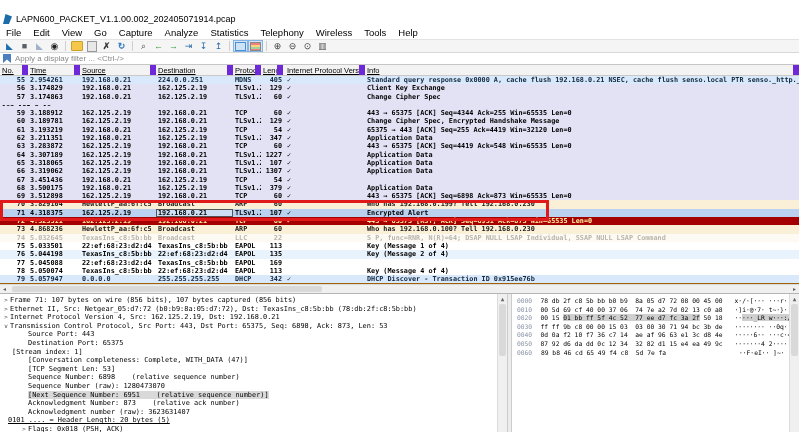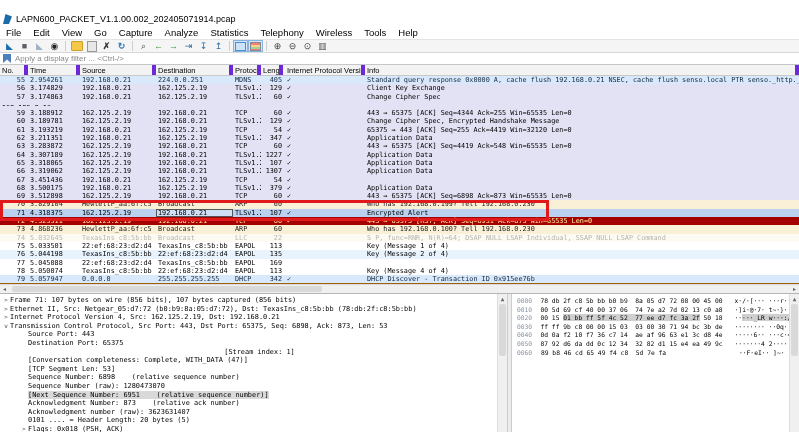--- a/index.html
+++ b/index.html
@@ -18,25 +18,25 @@
   .tool.pressed{background:#d6e6f8;border:1px solid #86b3e0;}
   .tool .glyph{display:inline-block;line-height:10px;}
   .sep{width:1px;height:10px;background:#cfcfcf;margin:0 3px;}
   
   .filterbar{height:12px;background:#fff;border-bottom:1px solid #c6c6c6;display:flex;align-items:center;
              padding-left:3px;font-size:8px;color:#8a8a8a;box-sizing:border-box;}
   .bookmark{width:8px;height:9px;background:#4d7fbf;clip-path:polygon(0 0,100% 0,100% 100%,50% 62%,0 100%);margin-right:4px;}
   
   .pktheader{height:11px;display:flex;font-size:7.5px;background:#f3f3f3;border-bottom:1px solid #c9c9c9;
              align-items:center;box-sizing:border-box;}
-  .hcol{height:100%;display:flex;align-items:center;padding-left:2px;border-right:4px solid #6d28d9;
-        overflow:hidden;white-space:nowrap;box-sizing:border-box;}
+  .hcol{height:100%;display:flex;align-items:center;padding-left:2px;border-right:6px solid #6d28d9;
+        overflow:hidden;white-space:nowrap;box-sizing:border-box;text-decoration:underline;}
   
   .pktlist{height:208px;overflow:hidden;font-family:"DejaVu Sans Mono",monospace;font-size:6.8px;}
-  .prow{display:flex;height:8.3px;line-height:8.4px;white-space:nowrap;}
+  .prow{display:flex;height:8.3px;line-height:8.4px;white-space:nowrap;font-weight:bold;}
   .pcell{overflow:hidden;box-sizing:border-box;}
   .c-no{width:28px;text-align:right;padding-right:3px;}
   .c-time{width:52px;padding-left:2px;}
   .c-src{width:76px;padding-left:2px;}
   .c-dst{width:77px;padding-left:2px;}
   .c-proto{width:28px;padding-left:2px;}
   .c-len{width:22px;text-align:right;padding-right:1px;}
   .c-v4{width:82px;padding-left:4px;}
   .c-info{flex:1;padding-left:2px;}
   .selcell{outline:1px solid #555;outline-offset:-1px;background:#cfe0f5;}
@@ -433,29 +433,29 @@
 
   <div class="bottom">
     <div class="detailpane">
       <div id="detail-lines">
           <div class="dline" style="padding-left: 2px;"><span class="arrow">&gt;</span><span class="dtext">Frame 71: 107 bytes on wire (856 bits), 107 bytes captured (856 bits)</span></div>
           <div class="dline" style="padding-left: 2px;"><span class="arrow">&gt;</span><span class="dtext">Ethernet II, Src: Netgear_05:d7:72 (b0:b9:8a:05:d7:72), Dst: TexasIns_c8:5b:bb (78:db:2f:c8:5b:bb)</span></div>
           <div class="dline" style="padding-left: 2px;"><span class="arrow">&gt;</span><span class="dtext">Internet Protocol Version 4, Src: 162.125.2.19, Dst: 192.168.0.21</span></div>
           <div class="dline" style="padding-left: 2px;"><span class="arrow">v</span><span class="dtext">Transmission Control Protocol, Src Port: 443, Dst Port: 65375, Seq: 6898, Ack: 873, Len: 53</span></div>
           <div class="dline" style="padding-left: 20px;"><span class="arrow"> </span><span class="dtext">Source Port: 443</span></div>
           <div class="dline" style="padding-left: 20px;"><span class="arrow"> </span><span class="dtext">Destination Port: 65375</span></div>
-          <div class="dline" style="padding-left: 4px; text-align: center;"><span class="arrow"> </span><span class="dtext">[Stream index: 1]</span></div>
+          <div class="dline" style="padding-left: 4px;"><span class="arrow"> </span><span class="dtext">[Stream index: 1]</span></div>
           <div class="dline" style="padding-left: 20px;"><span class="arrow"> </span><span class="dtext">[Conversation completeness: Complete, WITH_DATA (47)]</span></div>
           <div class="dline" style="padding-left: 20px;"><span class="arrow"> </span><span class="dtext">[TCP Segment Len: 53]</span></div>
           <div class="dline" style="padding-left: 20px;"><span class="arrow"> </span><span class="dtext">Sequence Number: 6898    (relative sequence number)</span></div>
           <div class="dline" style="padding-left: 20px;"><span class="arrow"> </span><span class="dtext">Sequence Number (raw): 1280473070</span></div>
           <div class="dline" style="padding-left: 20px;"><span class="arrow"> </span><span class="dtext selected">[Next Sequence Number: 6951    (relative sequence number)]</span></div>
           <div class="dline" style="padding-left: 20px;"><span class="arrow"> </span><span class="dtext">Acknowledgment Number: 873    (relative ack number)</span></div>
           <div class="dline" style="padding-left: 20px;"><span class="arrow"> </span><span class="dtext">Acknowledgment number (raw): 3623631407</span></div>
-          <div class="dline" style="padding-left: 20px;"><span class="arrow"> </span><span class="dtext">0101 .... = Header Length: 20 bytes (5)</span></div>
+          <div class="dline" style=" text-decoration: underline;"><span class="arrow"> </span><span class="dtext">0101 .... = Header Length: 20 bytes (5)</span></div>
           <div class="dline" style="padding-left: 20px;"><span class="arrow">&gt;</span><span class="dtext">Flags: 0x018 (PSH, ACK)</span></div>
           <div class="dline" style="padding-left: 20px;"><span class="arrow"> </span><span class="dtext">Window: 65535</span></div>
         </div>
       <div class="vscroll">
         <span class="vs-arrow">▲</span>
         <span class="vs-thumb"></span>
       </div>
     </div>
     <div class="splitter"></div>
     <div class="hexpane">

